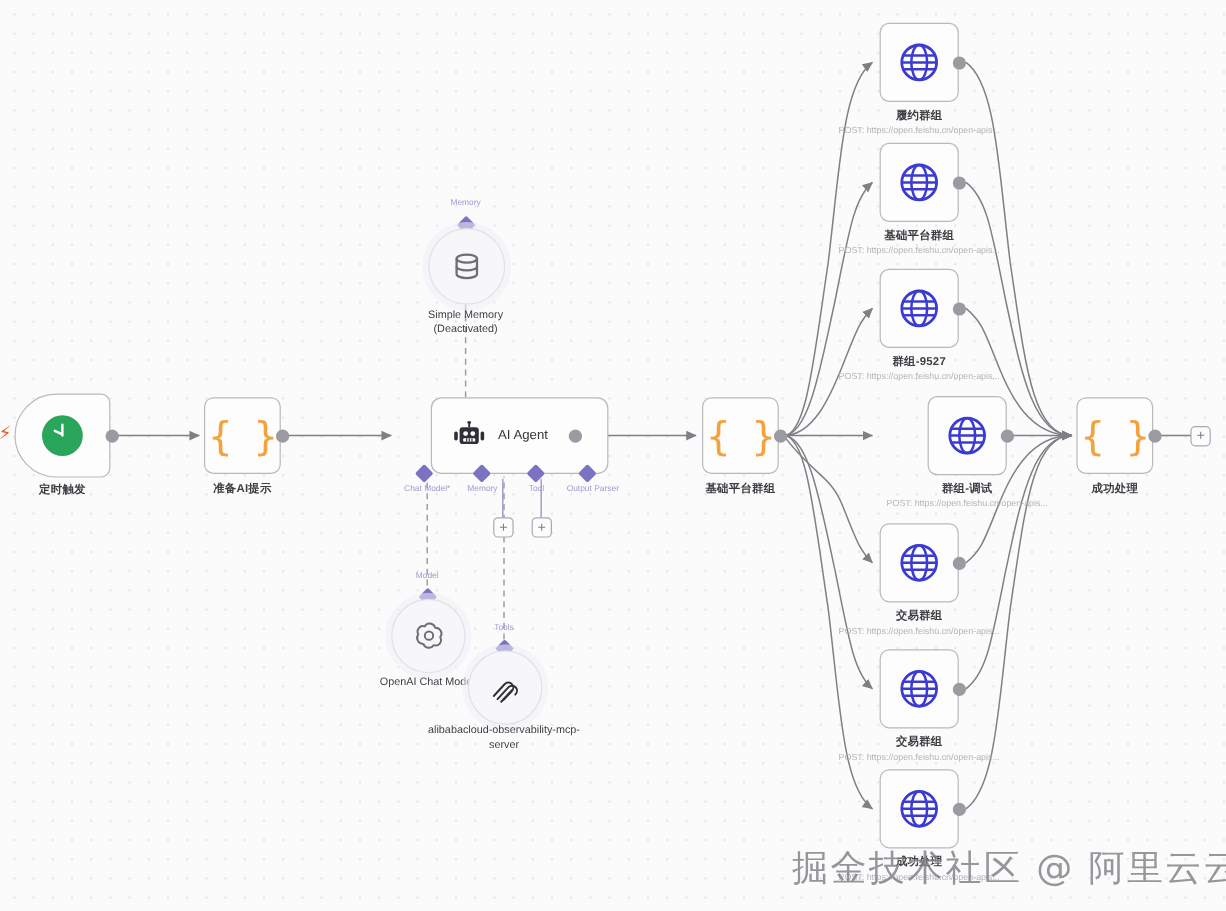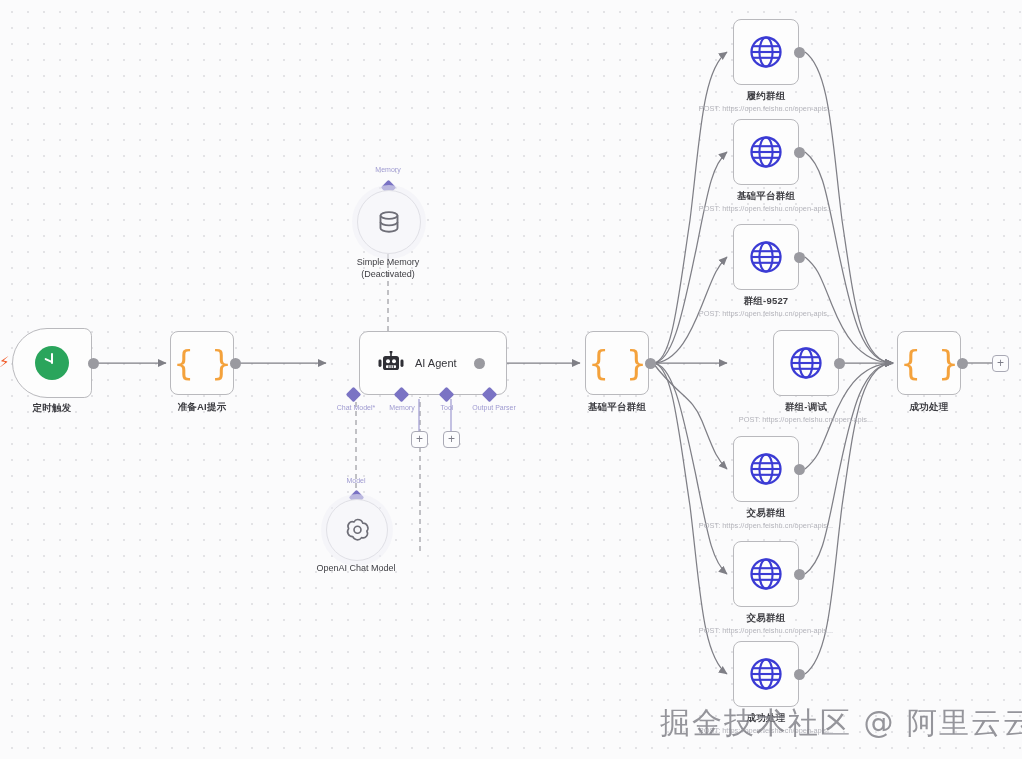--- a/index.html
+++ b/index.html
@@ -234,20 +234,34 @@
     <div class="dlabel" style="left:30px;top:-22px;">Model</div>
     <div class="circ" style="left:0;top:0;width:60px;height:60px;">
       <svg width="27" height="27" viewBox="0 0 28 28">
         <path d="M14,2.6 C17,2.6 18.9,4.6 19.4,6.3 C21.3,6.2 23.3,7.3 24.2,9.1 C25.2,11 24.8,13.2 23.7,14.5 C24.6,16.1 24.6,18.4 23.3,20 C22,21.6 19.9,22 18.2,21.4 C17.1,22.9 15.2,23.9 13.2,23.6 C11.2,23.3 9.7,21.9 9.1,20.3 C7.2,20.4 5.2,19.3 4.3,17.5 C3.3,15.6 3.7,13.4 4.8,12.1 C3.9,10.5 3.9,8.2 5.2,6.6 C6.5,5 8.6,4.6 10.3,5.2 C11.1,3.7 12.4,2.6 14,2.6 Z" fill="none" stroke="#6e6e77" stroke-width="1.7" stroke-linejoin="round"></path>
         <path d="M14,9.6 C16,9.6 17.6,11.2 17.6,13.2 C17.6,15.2 16,16.8 14,16.8 C12,16.8 10.4,15.2 10.4,13.2 C10.4,11.2 12,9.6 14,9.6 Z" fill="none" stroke="#6e6e77" stroke-width="1.7"></path>
       </svg>
     </div>
     <div class="circ-label" style="top:63px;">OpenAI Chat Model</div>
   </div>
 
+  <div class="node" style="left:390px;top:542px;width:60px;height:60px;">
+    <div class="diamond" style="left:25px;top:-7px;"></div>
+    <div class="dlabel" style="left:30px;top:-22px;">Tools</div>
+    <div class="circ" style="left:0;top:0;width:60px;height:60px;">
+      <svg width="28" height="28" viewBox="0 0 28 28">
+        <g fill="none" stroke="#2f2f35" stroke-width="1.6" stroke-linecap="round">
+          <path d="M4.5,21 L13.5,11.2 C15.3,9.3 18,9.4 19.6,11.1 C21.2,12.8 21.1,15.5 19.3,17.3 L12.6,24.2"></path>
+          <path d="M7.6,23.6 L16.6,13.8 C18.4,11.9 21.1,12 22.7,13.7 C24.3,15.4 24.2,18.1 22.4,19.9"></path>
+          <path d="M10.7,25.8 L19.4,16.3"></path>
+        </g>
+      </svg>
+    </div>
+    <div class="circ-label two" style="top:60px;">alibabacloud-observability-mcp-server</div>
+  </div>
 
   <div class="node" style="left:585px;top:331px;width:64px;height:64px;">
     <div class="nbox" style="width:64px;height:64px;">
       <span class="braces">{&nbsp;}</span>
     </div>
     <div class="port-out" style="left:60px;top:27px;"></div>
     <div class="nlabel" style="top:70px;">基础平台群组</div>
   </div>
 
   <div class="node" style="left:733px;top:19px;width:66px;height:82px;">

